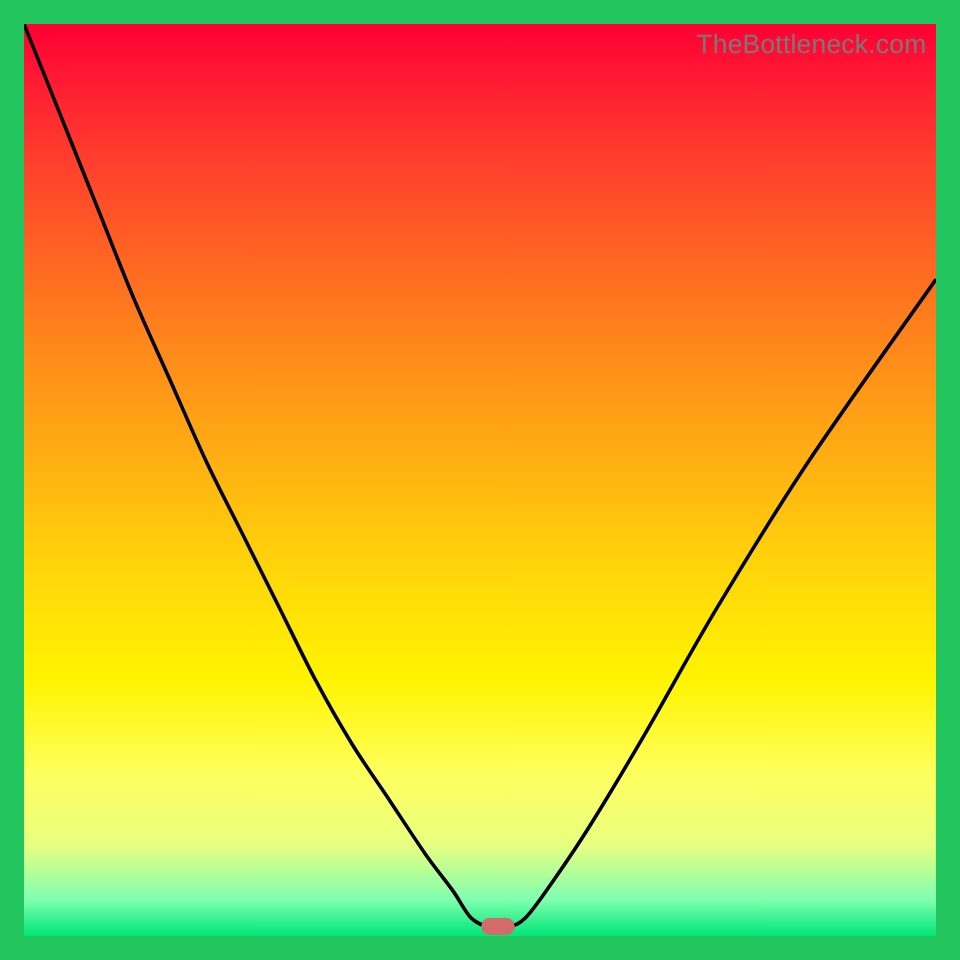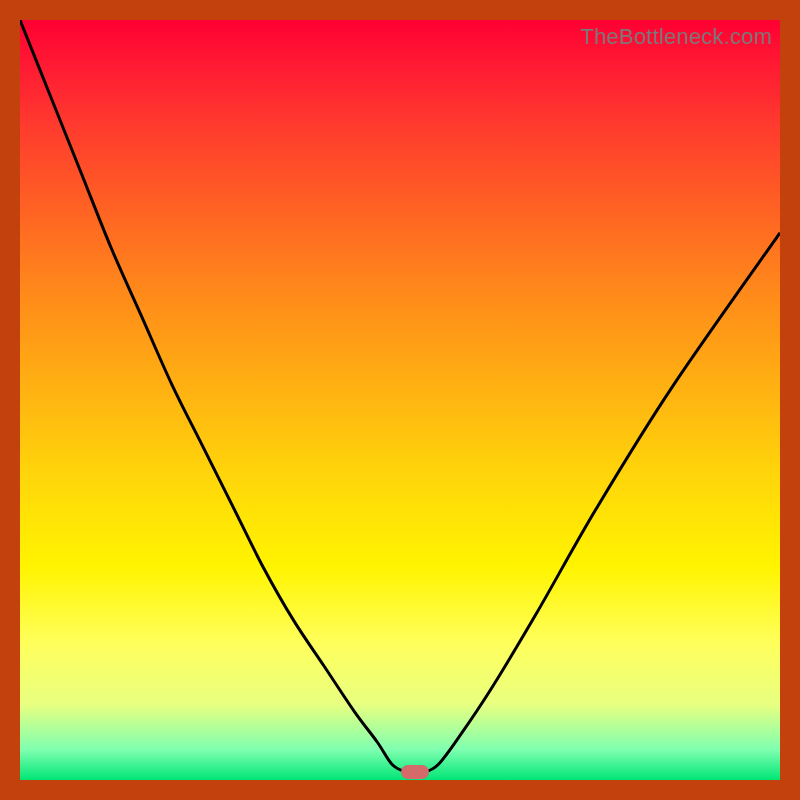--- a/index.html
+++ b/index.html
@@ -8,21 +8,21 @@
     width: 800px;
     height: 800px;
     background: #000;
     overflow: hidden;
     font-family: Arial, Helvetica, sans-serif;
   }
   .frame {
     position: relative;
     width: 800px;
     height: 800px;
-    background: #c2410c;
+    background: #22c55e;
   }
   .plot-area {
     position: absolute;
     top: 20px;
     left: 20px;
     width: 760px;
     height: 760px;
     
     background: linear-gradient(
       to bottom,

